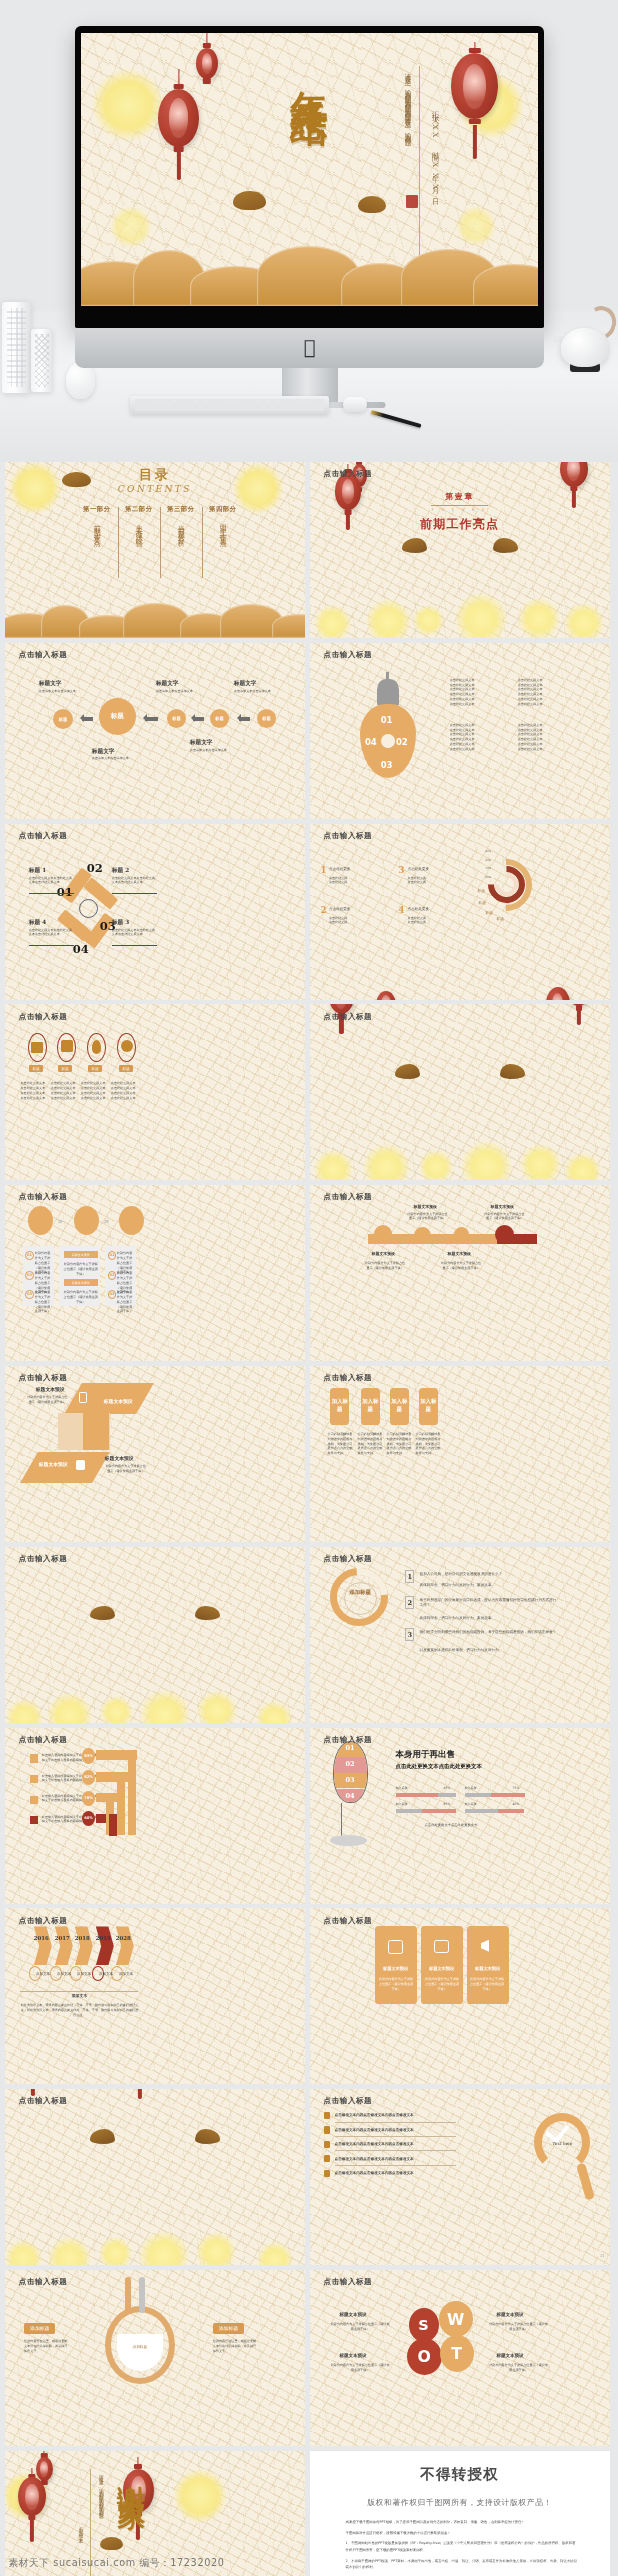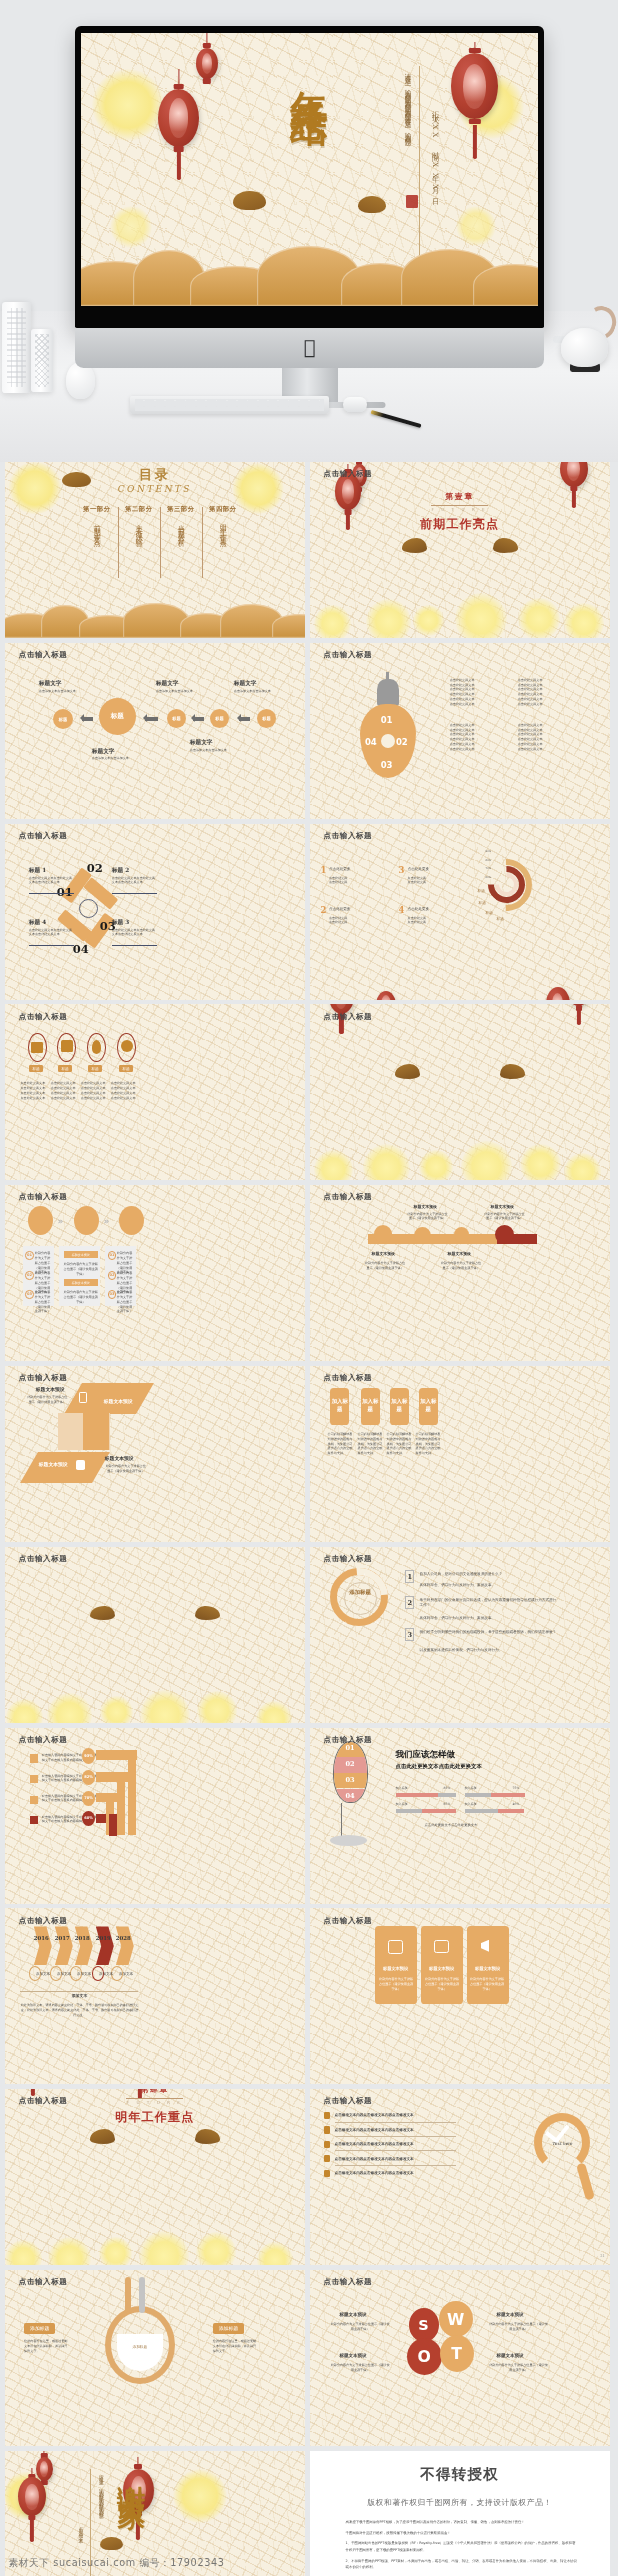--- a/index.html
+++ b/index.html
@@ -712,21 +712,21 @@
           <div style="position:absolute;left:0;top:15.7px;width:100%;height:15.7px;background:#e49a94;"></div>
           <div style="position:absolute;left:0;top:31px;width:100%;height:15.7px;background:#e6ab65;"></div>
           <div style="position:absolute;left:0;top:47px;width:100%;height:15.7px;background:#e49a94;"></div>
         </div>
         <div class="txt-b" style="left:23px;top:0.6px;width:35px;text-align:center;color:#fff;font-size:6.6px;font-weight:bold;">01</div>
         <div class="txt-b" style="left:23px;top:16.3px;width:35px;text-align:center;color:#fff;font-size:6.6px;font-weight:bold;">02</div>
         <div class="txt-b" style="left:23px;top:32px;width:35px;text-align:center;color:#fff;font-size:6.6px;font-weight:bold;">03</div>
         <div class="txt-b" style="left:23px;top:48px;width:35px;text-align:center;color:#fff;font-size:6.6px;font-weight:bold;">04</div>
         <div style="position:absolute;left:31px;top:57px;width:0.9px;height:34px;background:#777;"></div>
         <div style="position:absolute;left:20.5px;top:89px;width:37px;height:11px;background:#d2d2d2;border-radius:50%;"></div>
-        <div class="txt-h" style="left:86px;top:3.6px;font-size:8.5px;color:#1c1c1c;">我们应该怎样做</div>
+        <div class="txt-h" style="left:86px;top:3.6px;font-size:8.5px;color:#1c1c1c;">本身用于再出售</div>
         <div class="txt-b" style="left:86px;top:18px;font-size:5.4px;color:#1c1c1c;font-weight:bold;">点击此处更换文本点击此处更换文本</div>
         <div class="txt-b" style="left:86px;top:40px;font-size:3px;">加入标题</div>
         <div class="txt-b" style="left:134px;top:40px;font-size:3px;">85%</div>
         <div class="bar-r" style="left:86px;top:47px;width:42px;"></div>
         <div class="bar-g" style="left:128px;top:47px;width:18px;"></div>
         <div class="txt-b" style="left:155px;top:40px;font-size:3px;">加入标题</div>
         <div class="txt-b" style="left:203px;top:40px;font-size:3px;">75%</div>
         <div class="bar-g" style="left:155px;top:47px;width:26.6px;"></div>
         <div class="bar-r" style="left:181px;top:47px;width:34px;"></div>
         <div class="txt-b" style="left:86px;top:56px;font-size:3px;">加入标题</div>
@@ -799,26 +799,20 @@
       <div class="tex"></div>
 
       <div class="lantern" style="left:15.7px;top:-42px;width:25px;height:58px;">
 
         <div class="tassel" style="top:36px;height:13.3px;"></div>
       </div>
       <div class="lantern" style="left:121px;top:-47px;width:29px;height:66px;">
 
         <div class="tassel" style="top:41px;height:15.7px;"></div>
       </div>
-      <div class="chap-wrap" style="top:-4.8px;">
-        <div class="chap-num">第肆章</div>
-        <div class="chap-rule"></div>
-        <div class="chap-en">F U T U R E</div>
-        <div class="chap-title">明年工作重点</div>
-      </div>
       <div class="chap-cloudL" style="top:40px;left:85px;"></div>
       <div class="chap-cloudR" style="top:40px;right:85px;"></div>
       <div class="bottom-flowers">
         <div class="bf" style="left:0;bottom:-12px;width:37px;height:37px;"></div>
         <div class="bf" style="left:43px;bottom:-14.5px;width:43px;height:43px;"></div>
         <div class="bf" style="left:94px;bottom:-4.8px;width:33px;height:33px;"></div>
         <div class="bf" style="left:134px;bottom:-15.7px;width:50px;height:50px;"></div>
         <div class="bf" style="left:191px;bottom:-7.2px;width:40px;height:40px;"></div>
         <div class="bf" style="right:12px;bottom:-13.3px;width:36px;height:36px;"></div>
       </div>
@@ -929,14 +923,14 @@
         <p>感谢您下载千图网原创PPT模板，为了您和千图网以及原创作者的利益，请勿复制、传播、销售，否则将承担法律责任！</p>
         <p>千图网将对作品进行维权，按照传播下载次数的十倍进行索取赔偿金！</p>
         <p>1、千图网网站出售的PPT模版是免版税类（RF：Royalty-free）正版受《中华人民共和国著作法》和《世界版权公约》的保护，作品的所有权、版权和著作权归千图网所有，您下载的是PPT模版素材使用权。</p>
         <p>2、不得将千图网的PPT模版、PPT素材，本身用于再出售，或者出租、出借、转让、分销、发布或者作为礼物供他人使用，不得转授权、出卖、转让本协议或本协议中的权利。</p>
 
       </div>
     </div>
   </div>
 </div>
 
-<div class="watermark">素材天下 sucaisucai.com 编号：17902343</div>
+<div class="watermark">素材天下 sucaisucai.com 编号：17232020</div>
 
 
 </body></html>

